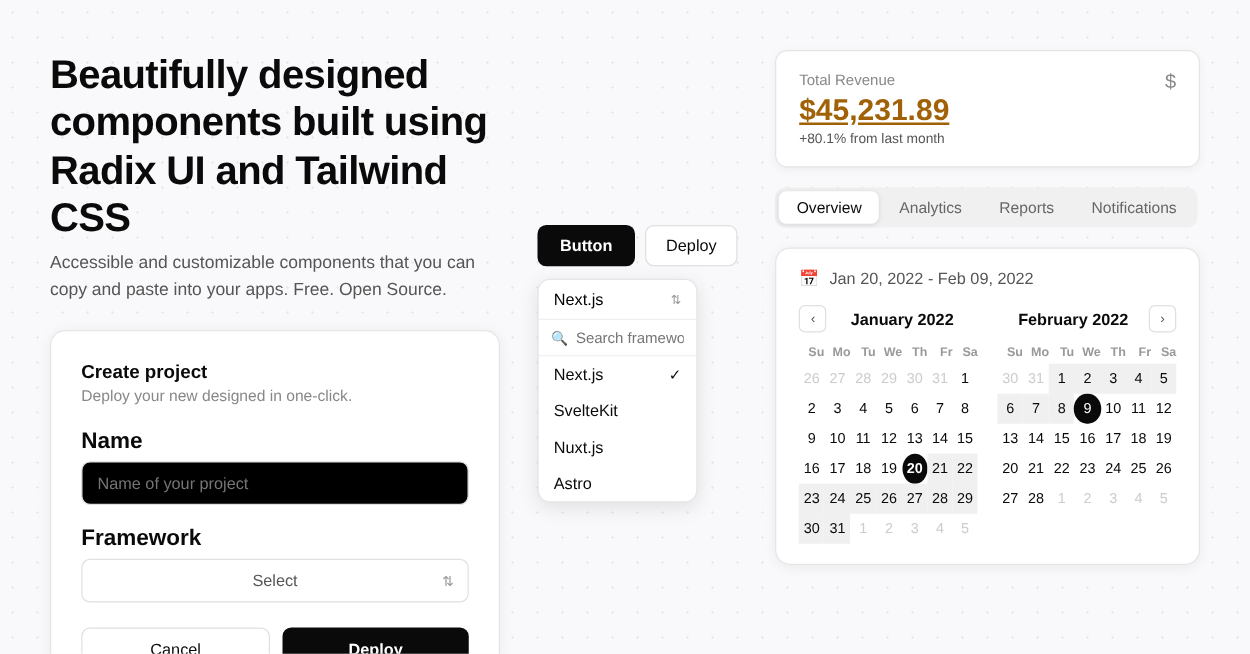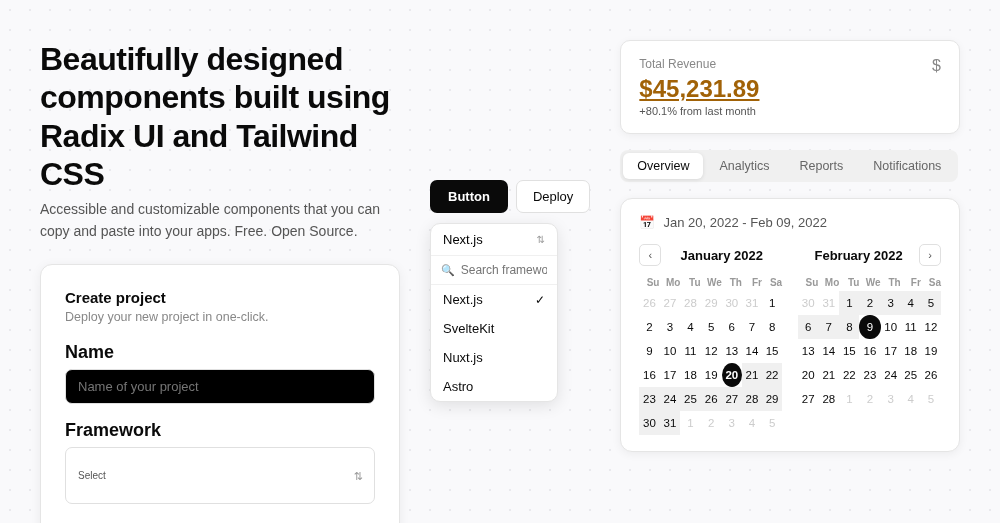--- a/index.html
+++ b/index.html
@@ -96,33 +96,34 @@
       border: 1px solid #e0e0e0;
       border-radius: 7px;
       font-size: 13px;
       color: #aaa;
       background: #000000;
       outline: none;
     }
 
     .form-select {
       width: 100%;
-      padding: 22px 12px;
+      padding: 9px 12px;
       border: 1px solid #e0e0e0;
       border-radius: 7px;
-      font-size: 10px;
+      font-size: 13px;
       color: #555;
       background: #fff;
       outline: none;
       appearance: none;
       cursor: pointer;
       display: flex;
       align-items: center;
       justify-content: space-between;
       position: relative;
+      text-align: center;
     }
 
     .select-wrapper {
       position: relative;
     }
 
     .select-wrapper::after {
       content: '⇅';
       position: absolute;
       right: 12px;
@@ -439,21 +440,21 @@
 <div class="page-container">
 
   <div class="left-section">
     <div>
       <h1 class="hero-title">Beautifully designed components built using Radix UI and Tailwind CSS</h1>
       <p class="hero-subtitle">Accessible and customizable components that you can copy and paste into your apps. Free. Open Source.</p>
     </div>
 
     <div class="create-card">
       <div class="card-title">Create project</div>
-      <div class="card-subtitle">Deploy your new project in one-click.</div>
+      <div class="card-subtitle">Deploy your new designed in one-click.</div>
 
       <div class="form-group">
         <label class="form-label">Name</label>
         <input class="form-input" type="text" placeholder="Name of your project" style="">
       </div>
 
       <div class="form-group">
         <label class="form-label">Framework</label>
         <div class="select-wrapper">
           <select class="form-select">

